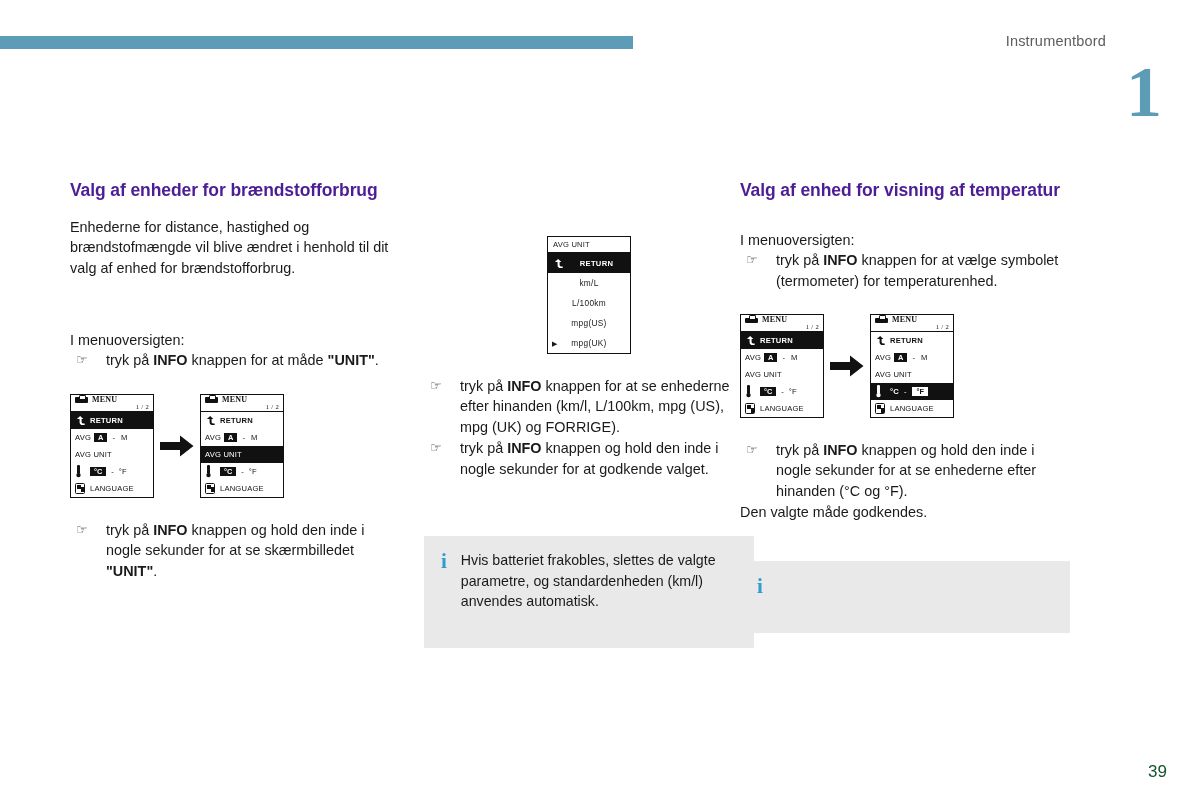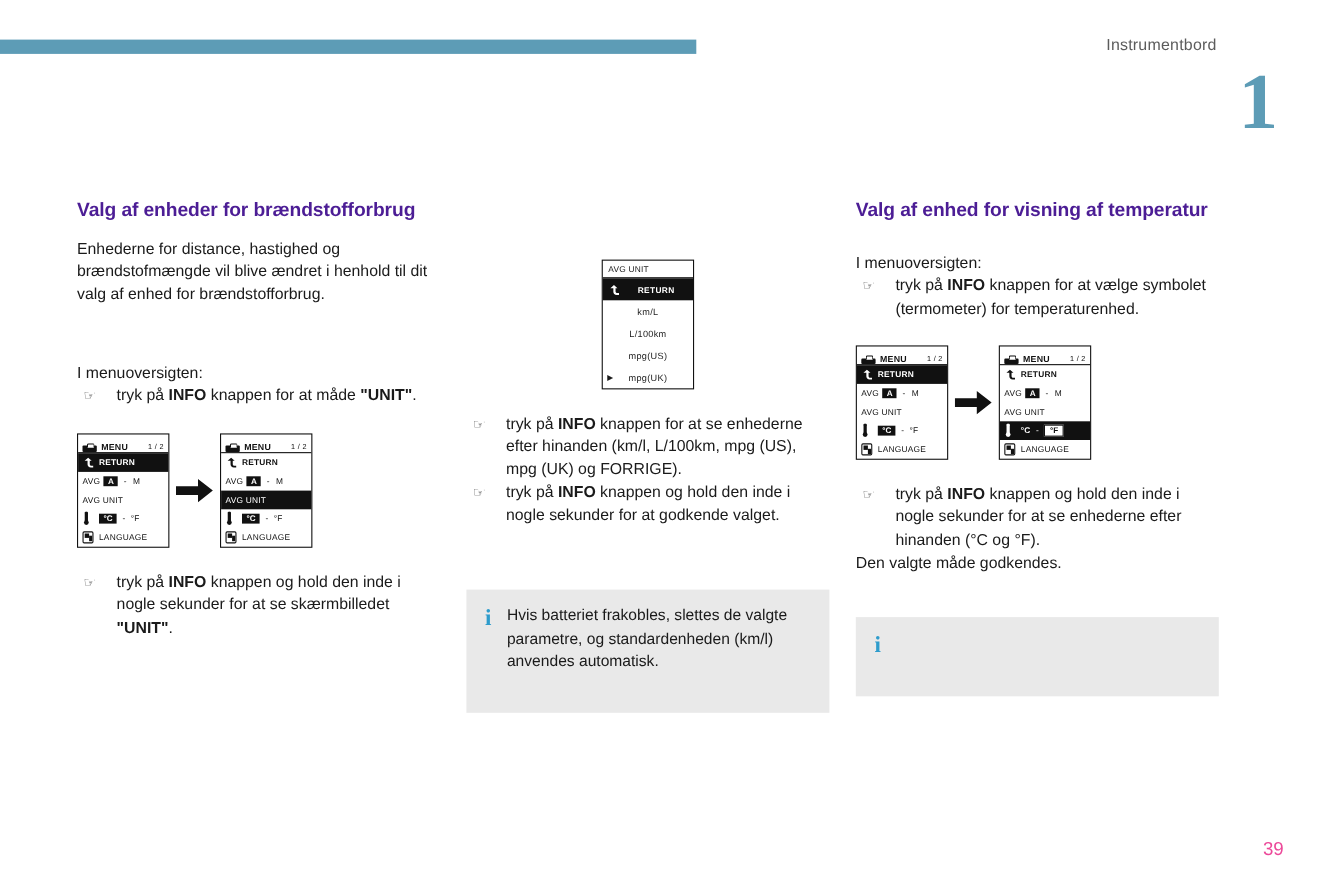--- a/index.html
+++ b/index.html
@@ -41,32 +41,32 @@
     line-height: 1;
     font-weight: 700;
     color: #5d9cb6;
     font-family: "Liberation Serif", serif;
   }
   .page-number {
     position: absolute;
     right: 33px;
     bottom: 18px;
     font-size: 17px;
-    color: #ec4899;
+    color: #14532d;
     font-weight: 400;
   }
 
   
   .col {
     position: absolute;
     top: 180px;
   }
   .col-left  { left: 70px;  width: 330px; }
   .col-mid   { left: 424px; width: 330px; }
-  .col-right { left: 778px; width: 330px; }
+  .col-right { left: 740px; width: 330px; }
 
   h2.section-title {
     margin: 0 0 16px 0;
     font-size: 17.5px;
     font-weight: 700;
     line-height: 1.18;
     color: #4c1d95;
     letter-spacing: -0.1px;
   }
 
@@ -146,25 +146,26 @@
     border: 1.6px solid #111;
     background: #fff;
     box-sizing: border-box;
     font-size: 7.6px;
     color: #111;
     flex: 0 0 auto;
     font-family: "Liberation Sans", sans-serif;
   }
   .lcd-head {
     display: flex;
-    align-items: flex-end;
+    align-items: flex-start;
     height: 17px;
     padding: 0 4px;
     border-bottom: 1.4px solid #111;
     box-sizing: border-box;
+    font-family: Liberation Serif, serif;
   }
   .lcd-head .toolbox {
     width: 13px; height: 8px;
     position: relative;
     flex: 0 0 auto;
     margin-right: 4px;
   }
   .lcd-head .toolbox::before {
     content: "";
     position: absolute;

